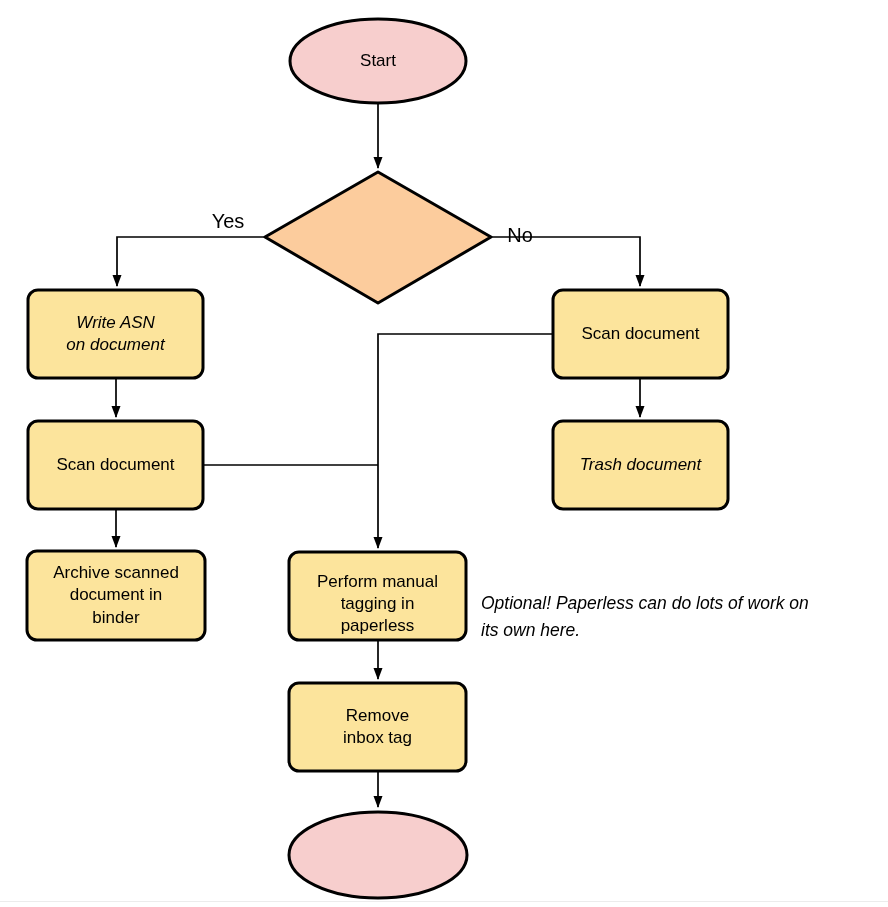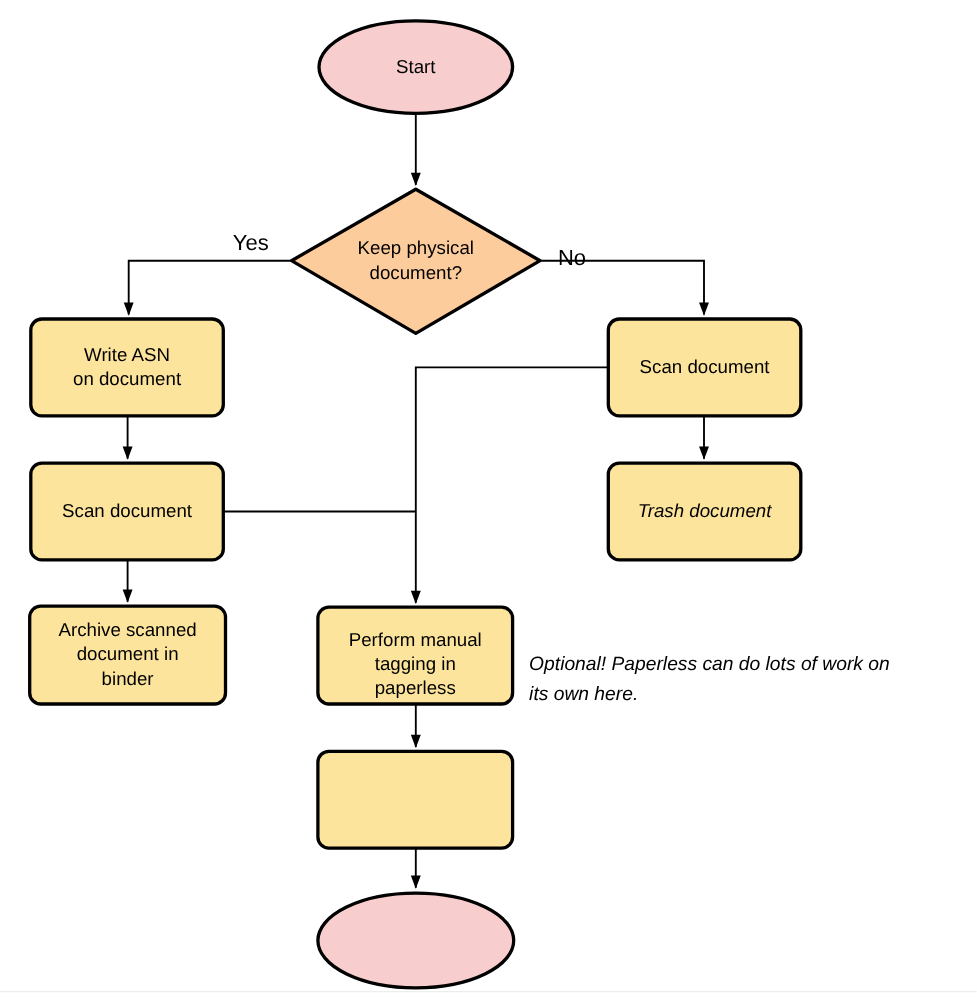--- a/index.html
+++ b/index.html
@@ -88,44 +88,44 @@
       <rect fill="#fce49c" x="553" y="290" width="175" height="88" rx="10"></rect>
       <rect fill="#fce49c" x="553" y="421" width="175" height="88" rx="10"></rect>
       <rect fill="#fce49c" x="289" y="552" width="177" height="88" rx="10"></rect>
       <rect fill="#fce49c" x="289" y="683" width="177" height="88" rx="10"></rect>
       <ellipse fill="#f7cecd" cx="378" cy="855" rx="89" ry="43"></ellipse>
     </g>
   </svg>
 
   <div class="node-label" style="left:290px; top:18px; width:176px; height:87px;">Start</div>
 
-  <div class="node-label" style="left:288px; top:193px; width:180px; height:89px;">Keep physical
-document?</div>
 
   <div class="edge-label" style="left:197px; top:209px; width:62px; height:24px;">Yes</div>
 
   <div class="edge-label" style="left:496px; top:223px; width:48px; height:24px;">No</div>
 
-  <div class="node-label" style="left:28px; top:290px; width:175px; height:88px;">Write ASN
+  <div class="node-label" style="left:28px; top:290px; width:175px; height:88px;font-style:italic;">Write ASN
 on document</div>
 
   <div class="node-label" style="left:28px; top:421px; width:175px; height:88px;">Scan document</div>
 
   <div class="node-label" style="left:27px; top:551px; width:178px; height:89px;">Archive scanned
 document in
 binder</div>
 
   <div class="node-label" style="left:553px; top:290px; width:175px; height:88px;">Scan document</div>
 
   <div class="node-label" style="left:553px; top:421px; width:175px; height:88px;font-style:italic;">Trash document</div>
 
   <div class="node-label" style="left:289px; top:552px; width:177px; height:104px;">Perform manual
 tagging in
 paperless</div>
 
   <div class="annotation">Optional! Paperless can do lots of work on
 its own here.</div>
 
+  <div class="node-label" style="left:289px; top:683px; width:177px; height:88px;">Remove
+inbox tag</div>
 
 
   <div class="bottom-divider"></div>
 
 </div>
 
 </body></html>

